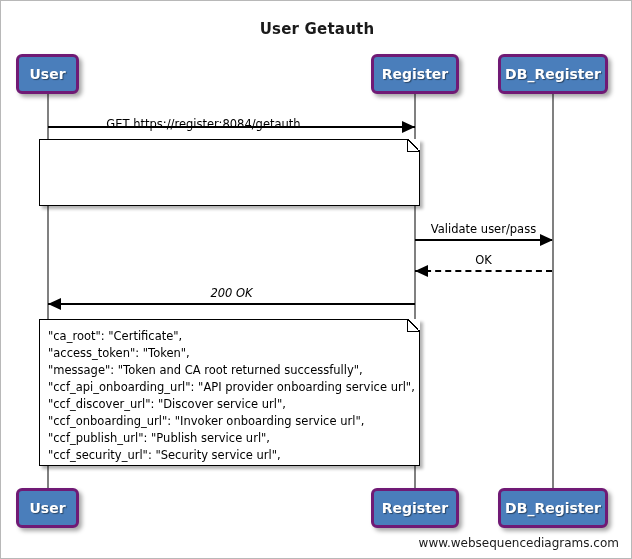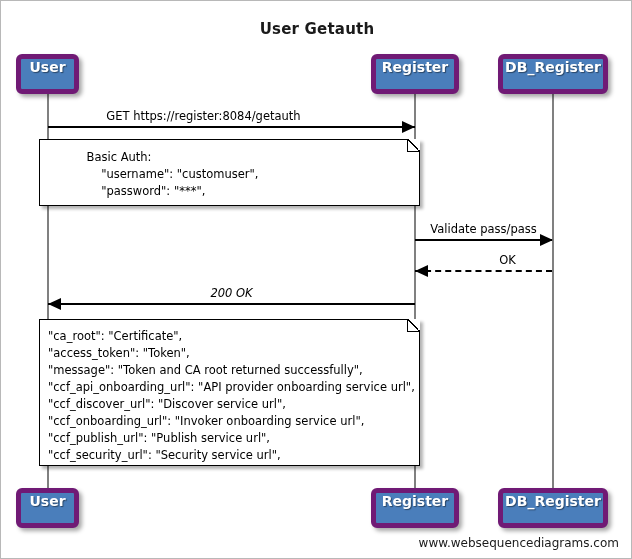--- a/index.html
+++ b/index.html
@@ -31,26 +31,27 @@
     font-weight: bold;
     color: #1a1a1a;
     letter-spacing: 0.2px;
     margin-top: 10px;
   }
 
   
   .participant {
     position: absolute;
     background: #4a7ebb;
-    border: 5px solid #701a75;
+    border: 3px solid #701a75;
     border-radius: 6px;
     color: #ffffff;
     font-size: 14px;
     font-weight: bold;
     display: flex;
+    align-items: center;
     justify-content: center;
     box-shadow: 3px 3px 4px rgba(0,0,0,0.35);
     text-shadow: 1px 1px 1px rgba(0,0,0,0.45);
     box-sizing: border-box;
     white-space: nowrap;
   }
 
   
   .lifeline {
     position: absolute;
@@ -139,36 +140,33 @@
   <div class="participant" style="left:15px; top:53px; width:63px; height:40px;">
     <span>User</span>
   </div>
   <div class="participant" style="left:370px; top:53px; width:88px; height:40px;">
     <span>Register</span>
   </div>
   <div class="participant" style="left:497px; top:53px; width:110px; height:40px;">
     <span>DB_Register</span>
   </div>
 
-  <div class="msg-label" style="left:47px; top:108px; width:311px;">GET https://register:8084/getauth</div>
+  <div class="msg-label" style="left:47px; top:116px; width:311px;">GET https://register:8084/getauth</div>
   <div class="msg-line" style="left:47px; top:125px; width:367px;"></div>
   <div class="arrow-head right" style="left:401px; top:120px;"></div>
 
   <div class="note" style="left:38px; top:138px; width:381px; height:67px;">
     <span class="fold"></span>
-    <div class="note-text" style="left:10px; top:9px;">          Basic Auth:
-              "username": "customuser",
-              "password": "***",</div>
   </div>
 
-  <div class="msg-label" style="left:414px; top:221px; width:137px;">Validate pass/pass</div>
+  <div class="msg-label" style="left:414px; top:221px; width:137px;">Validate user/pass</div>
   <div class="msg-line" style="left:414px; top:238px; width:137px;"></div>
   <div class="arrow-head right" style="left:539px; top:233px;"></div>
 
-  <div class="msg-label" style="left:414px; top:252px; width:137px;padding-left:24px;">OK</div>
+  <div class="msg-label" style="left:414px; top:252px; width:137px;">OK</div>
   <div class="msg-line dashed" style="left:414px; top:269px; width:137px;"></div>
   <div class="arrow-head left" style="left:414px; top:264px;"></div>
 
   <div class="msg-label" style="left:47px; top:285px; width:367px;font-style:italic;">200 OK</div>
   <div class="msg-line" style="left:47px; top:302px; width:367px;"></div>
   <div class="arrow-head left" style="left:47px; top:297px;"></div>
 
   <div class="note" style="left:38px; top:318px; width:381px; height:147px;">
     <span class="fold"></span>
     <div class="note-text" style="left:8px; top:8px;">"ca_root": "Certificate",

